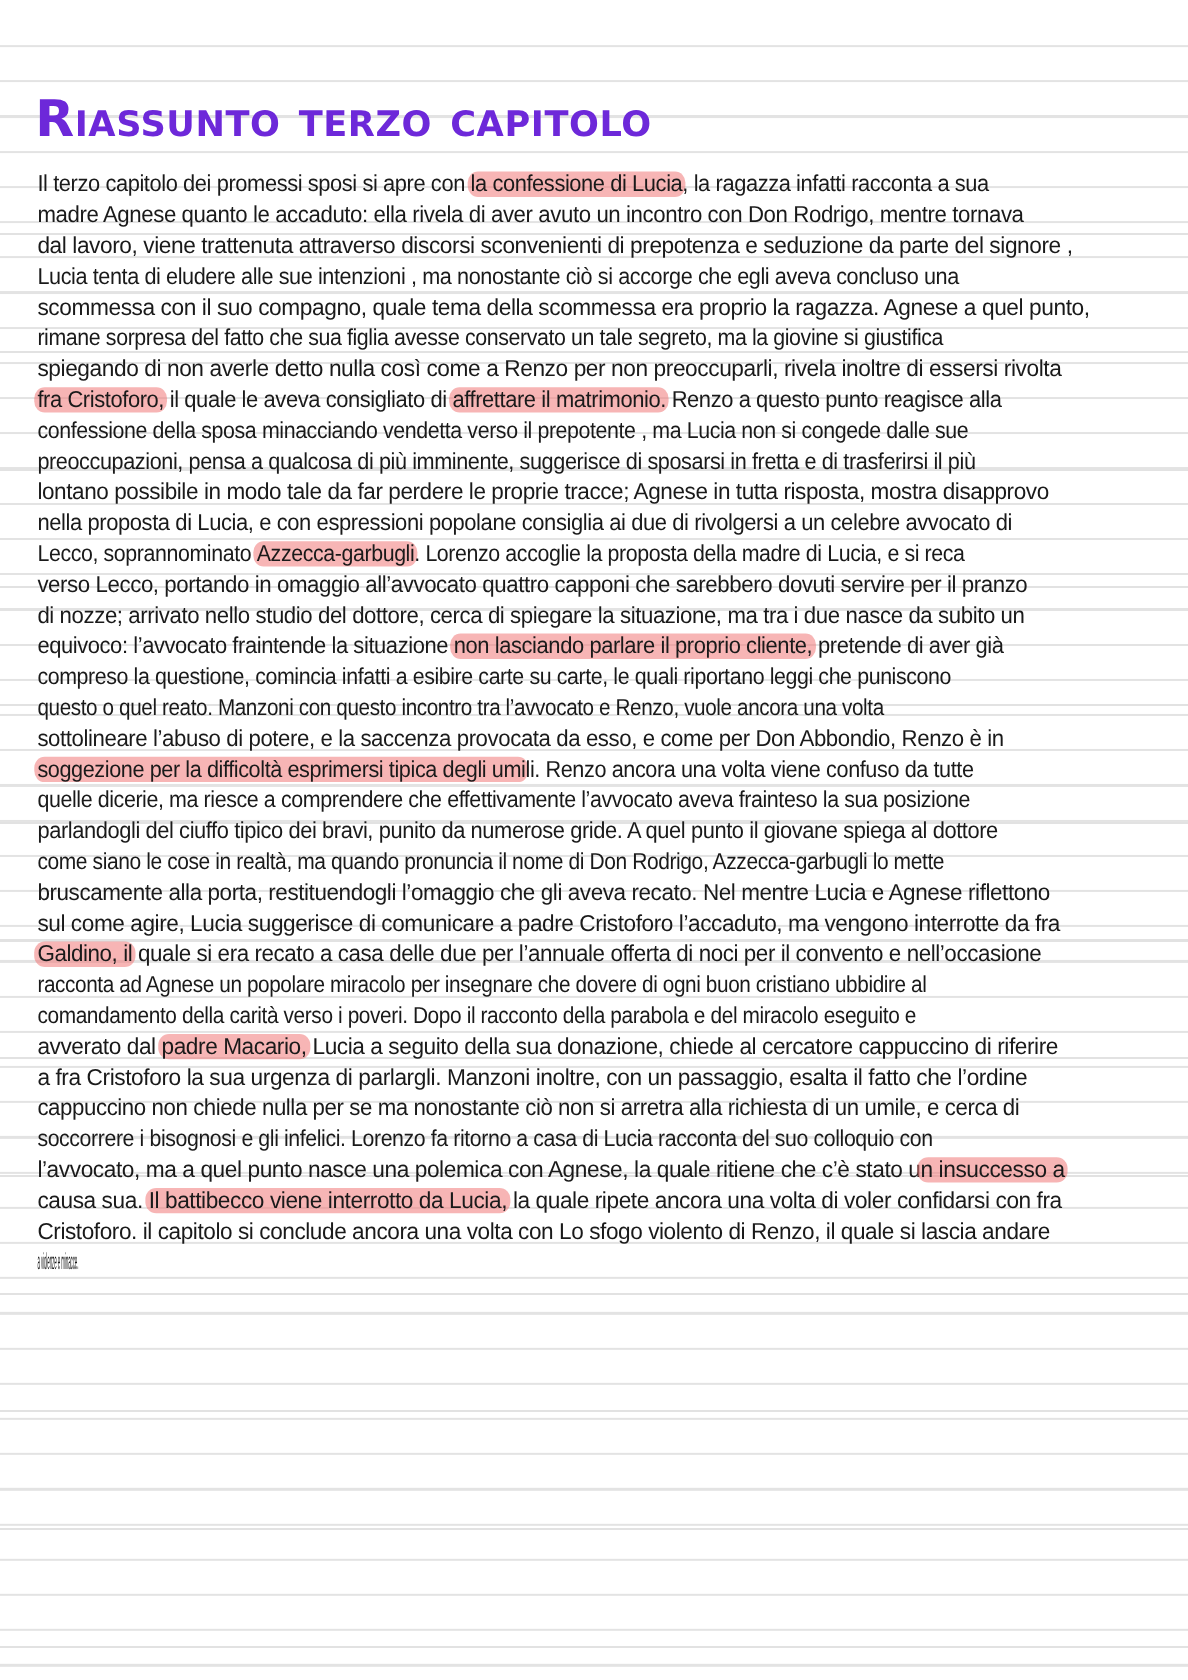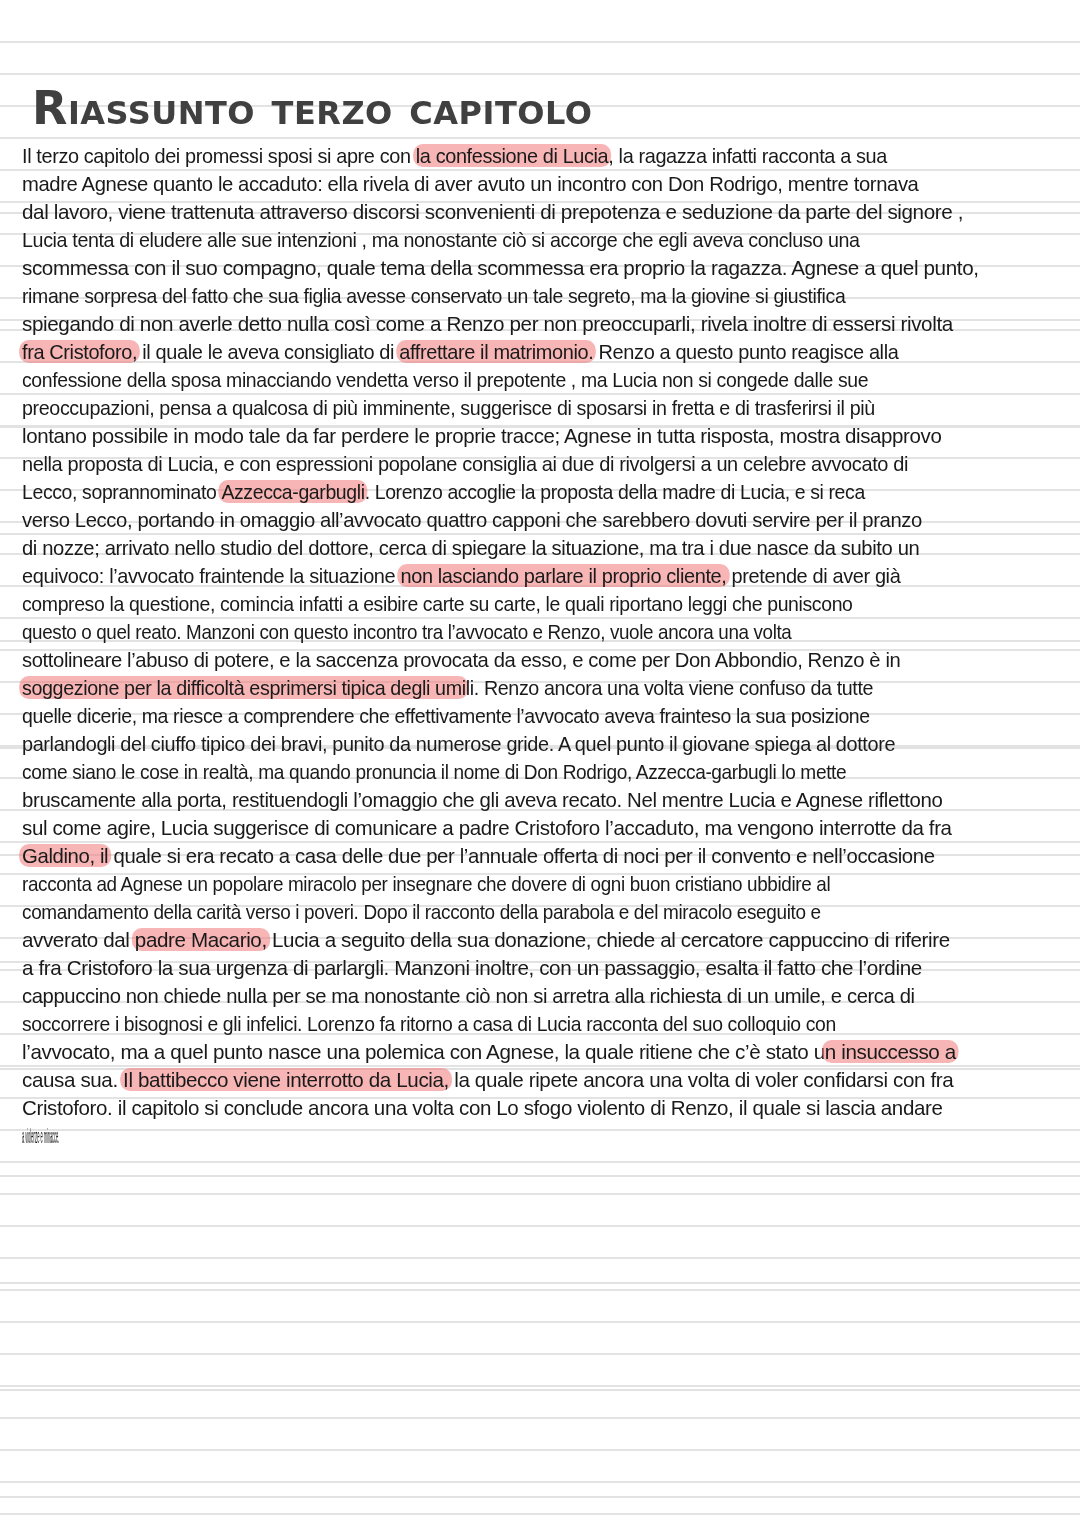--- a/index.html
+++ b/index.html
@@ -33,30 +33,30 @@
   }
   .title {
     position: absolute;
     left: 32px;
     top: 78px;
     margin: 0;
     font-family: "DejaVu Sans", sans-serif;
     font-weight: bold;
     font-size: 46px;
     letter-spacing: 0.5px;
-    color: #404040;
+    color: #6d28d9;
     line-height: 60px;
     font-variant: small-caps;
   }
   .body-text {
     position: absolute;
     left: 22px;
     top: 142px;
     width: 1040px;
-    margin: 0;
+    margin: 12px;
     font-family: "Liberation Sans Narrow", "Liberation Sans", sans-serif;
     font-size: 21px;
     line-height: 28px;
     color: #1a1a1a;
   }
   .line {
     display: block;
     white-space: nowrap;
     height: 28px;
     transform-origin: left center;

